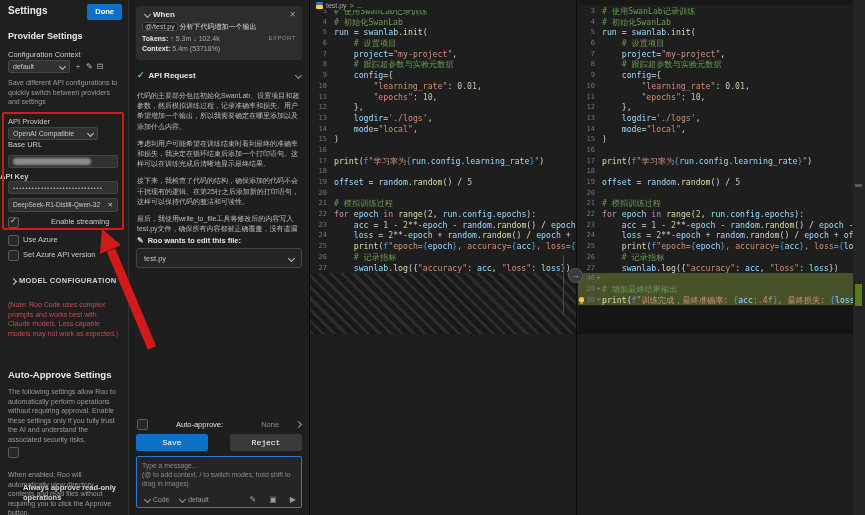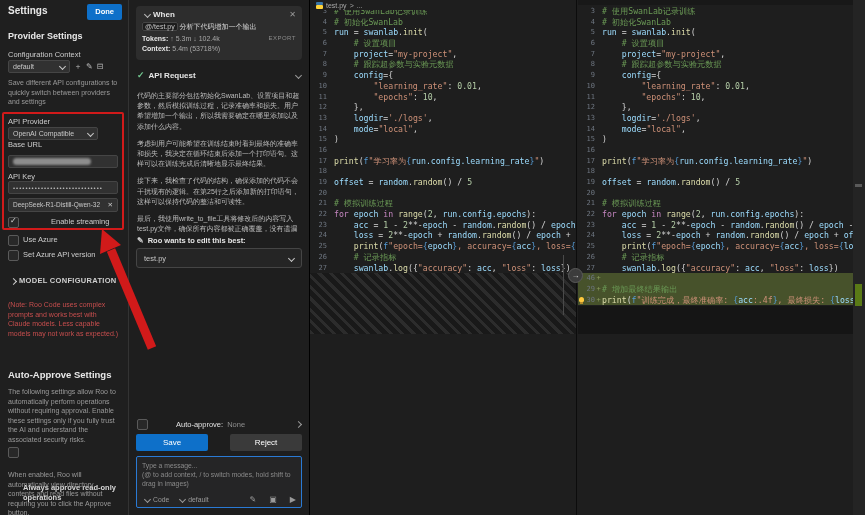--- a/index.html
+++ b/index.html
@@ -54,22 +54,22 @@
   .paras{left:8px;top:91px;right:7px;height:142px;overflow:hidden;color:#bdbdbd;font-size:7px;
          line-height:10.2px;}
   .paras p{margin:0 0 7px 0;}
   .editrow{left:8px;top:236px;display:flex;align-items:center;gap:4px;color:#e6e6e6;font-weight:bold;
            font-size:7.5px;}
   .pencil{font-size:8px;color:#cccccc;}
   .filebox{left:7px;top:248px;right:7px;height:20px;border:1px solid #454545;border-radius:3px;
            background:#252525;display:flex;align-items:center;justify-content:space-between;
            padding:0 7px;color:#c5c5c5;font-size:7.5px;box-sizing:border-box;}
   .aarow{left:8px;top:419px;right:8px;display:flex;align-items:center;gap:4px;color:#c9c9c9;font-size:7.5px;}
-  .aarow .none{color:#8f8f8f;}
-  .btns{left:7px;top:434px;right:7px;display:flex;gap:22px;height:17px;}
+  .aarow .none{color:#8f8f8f;margin-left:34px;}
+  .btns{left:7px;top:434px;right:7px;display:flex;gap:22px;height:17px;font-family:Liberation Mono, monospace;}
   .btn{flex:1;display:flex;align-items:center;justify-content:center;border-radius:2px;font-size:8px;color:#fff;}
   .btn.save{background:#0e70c9;}
   .btn.reject{background:#3a3a3a;}
   .msgbox{left:7px;top:456px;right:7px;height:52px;border:1px solid #2a7ad4;border-radius:2px;
           background:#252526;box-sizing:border-box;padding:4px 5px;color:#8a8a8a;font-size:6.8px;
           line-height:9px;}
   .msgbox .controls{position:absolute;left:5px;right:5px;bottom:3px;display:flex;align-items:center;
           gap:8px;color:#9a9a9a;font-size:6.8px;}
   .msgbox .ic{margin-left:5px;font-size:8px;color:#9a9a9a;}
   .spacer{flex:1;}
@@ -136,21 +136,21 @@
 
     <div class="abs sb-label" style="left:8px;top:117px;">API Provider</div>
     <div class="abs vs-select" style="left:8px;top:127px;width:90px;">
       <span>OpenAI Compatible</span>
         <span class="chev"></span>
     </div>
     <div class="abs sb-label" style="left:8px;top:140px;">Base URL</div>
     <div class="abs vs-input" style="left:8px;top:155px;width:110px;">
       <span class="blur-blob"></span>
     </div>
-    <div class="abs sb-label" style="left:8px;top:172px;">API Key</div>
+    <div class="abs sb-label" style="left:0;top:172px;font-weight:bold;">API Key</div>
     <div class="abs vs-input" style="left:8px;top:181px;width:110px;">
       <span class="dots">•••••••••••••••••••••••••••••</span>
     </div>
     <div class="abs chip" style="left:8px;top:198px;width:110px;box-sizing:border-box;">
       <span style="overflow:hidden;white-space:nowrap;">DeepSeek-R1-Distill-Qwen-32</span>
       <span>✕</span>
     </div>
     <div class="abs cbrow" style="left:8px;top:217px;gap:32px;">
       <span class="cb checked"></span>
       <span>Enable streaming</span>
@@ -217,21 +217,21 @@
 
     <div class="abs paras">
       <p>代码的主要部分包括初始化SwanLab、设置项目和超参数，然后模拟训练过程，记录准确率和损失。用户希望增加一个输出，所以我需要确定在哪里添加以及添加什么内容。</p>
       <p>考虑到用户可能希望在训练结束时看到最终的准确率和损失，我决定在循环结束后添加一个打印语句。这样可以在训练完成后清晰地显示最终结果。</p>
       <p>接下来，我检查了代码的结构，确保添加的代码不会干扰现有的逻辑。在第25行之后添加新的打印语句，这样可以保持代码的整洁和可读性。</p>
       <p>最后，我使用write_to_file工具将修改后的内容写入test.py文件，确保所有内容都被正确覆盖，没有遗漏或错误。</p>
     </div>
 
     <div class="abs editrow">
       <span class="pencil">✎</span>
-      <span>Roo wants to edit this best:</span>
+      <span>Roo wants to edit this file:</span>
     </div>
     <div class="abs filebox">
       <span>test.py</span>
       <span class="chev"></span>
     </div>
 
     <div class="abs aarow">
       <span class="cb"></span>
       <span style="color:#e0e0e0;margin-left:24px;">Auto-approve:</span>
       <span class="none">None</span>

